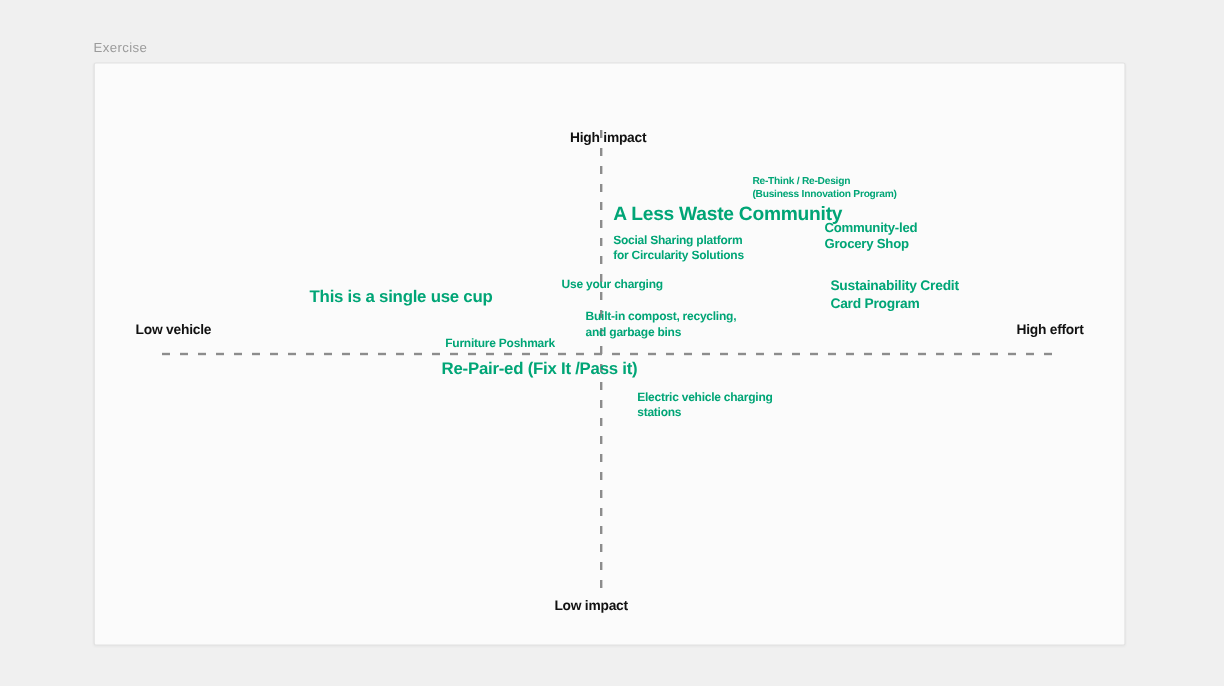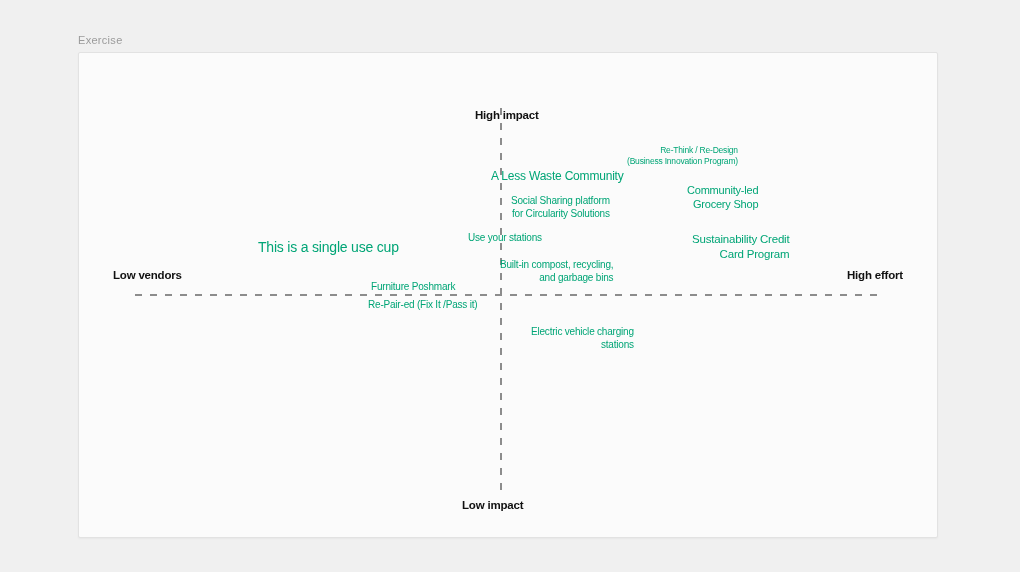--- a/index.html
+++ b/index.html
@@ -33,70 +33,69 @@
     width:750px; height:2px;
     background:repeating-linear-gradient(to right, #8c8c8c 0 7px, transparent 7px 15px);
   }
   .axis {
     position:absolute;
     font-weight:bold; font-size:11.5px; color:#111;
     letter-spacing:-0.2px; white-space:nowrap;
   }
   .item {
     position:absolute;
-    font-weight:normal; color:#00a576;
+    font-weight:bold; color:#00a576;
     letter-spacing:-0.2px; line-height:1.3;
     white-space:nowrap;
-    text-align:right;
   }
 </style>
 </head>
 <body>
 
 <div class="page">
 
   <div class="exercise-label">Exercise</div>
 
   <div class="panel"></div>
 
   <div class="vline"></div>
   <div class="hline"></div>
 
   <div class="axis" style="left:475px; top:86px;margin-top:23px;">High impact</div>
   <div class="axis" style="left:462px; top:499px;">Low impact</div>
-  <div class="axis" style="left:113px; top:269px;">Low vendors</div>
+  <div class="axis" style="left:113px; top:269px;">Low vehicle</div>
   <div class="axis" style="left:847px; top:269px;">High effort</div>
 
 
   <div class="item" style="left:258px; top:238px; font-size:14px;">
     <div>This is a single use cup</div>
   </div>
 
   <div class="item" style="left:371px; top:280px; font-size:10px;">
     <div>Furniture Poshmark</div>
   </div>
 
-  <div class="item" style="left:368px; top:298px; font-size:10px;">
+  <div class="item" style="left:368px; top:298px; font-size:14px;">
     <div>Re-Pair-ed (Fix It /Pass it)</div>
   </div>
 
-  <div class="item" style="left:491px; top:169px; font-size:12px;">
+  <div class="item" style="left:511px; top:169px; font-size:16px;">
     <div>A Less Waste Community</div>
   </div>
 
   <div class="item" style="left:511px; top:194px; font-size:10px;">
     <div>Social Sharing platform</div>
     <div>for Circularity Solutions</div>
   </div>
 
   <div class="item" style="left:468px; top:231px; font-size:10px;">
-    <div>Use your stations</div>
+    <div>Use your charging</div>
   </div>
 
-  <div class="item" style="left:488px; top:258px; font-size:10px;margin-left:12px;">
+  <div class="item" style="left:488px; top:258px; font-size:10px;">
     <div>Built-in compost, recycling,</div>
     <div>and garbage bins</div>
   </div>
 
   <div class="item" style="left:627px; top:145px; font-size:8.5px;">
     <div>Re-Think / Re-Design</div>
     <div>(Business Innovation Program)</div>
   </div>
 
   <div class="item" style="left:687px; top:183px; font-size:11px;">

